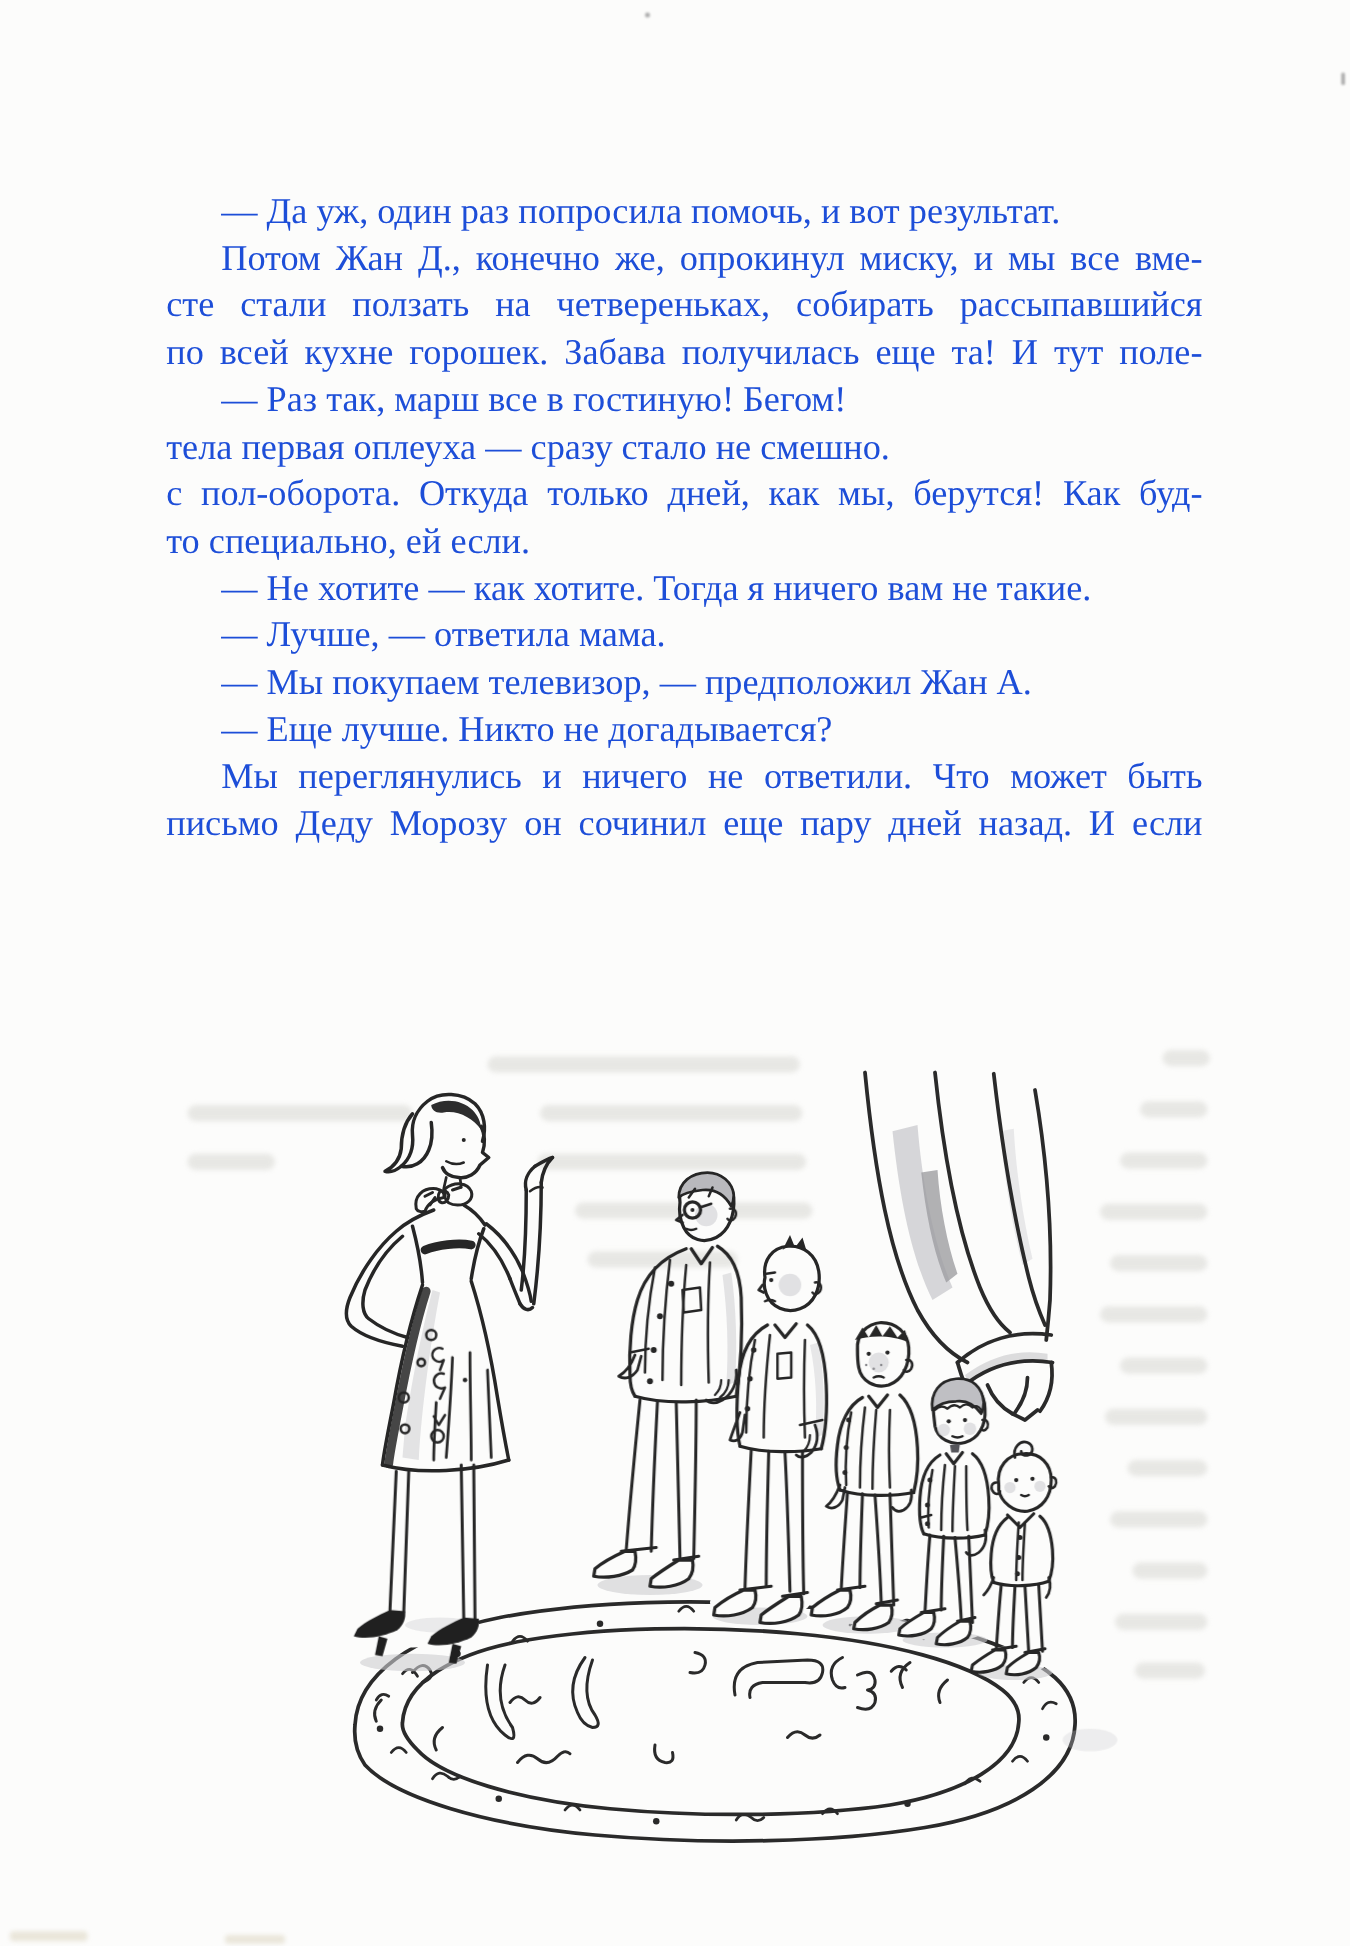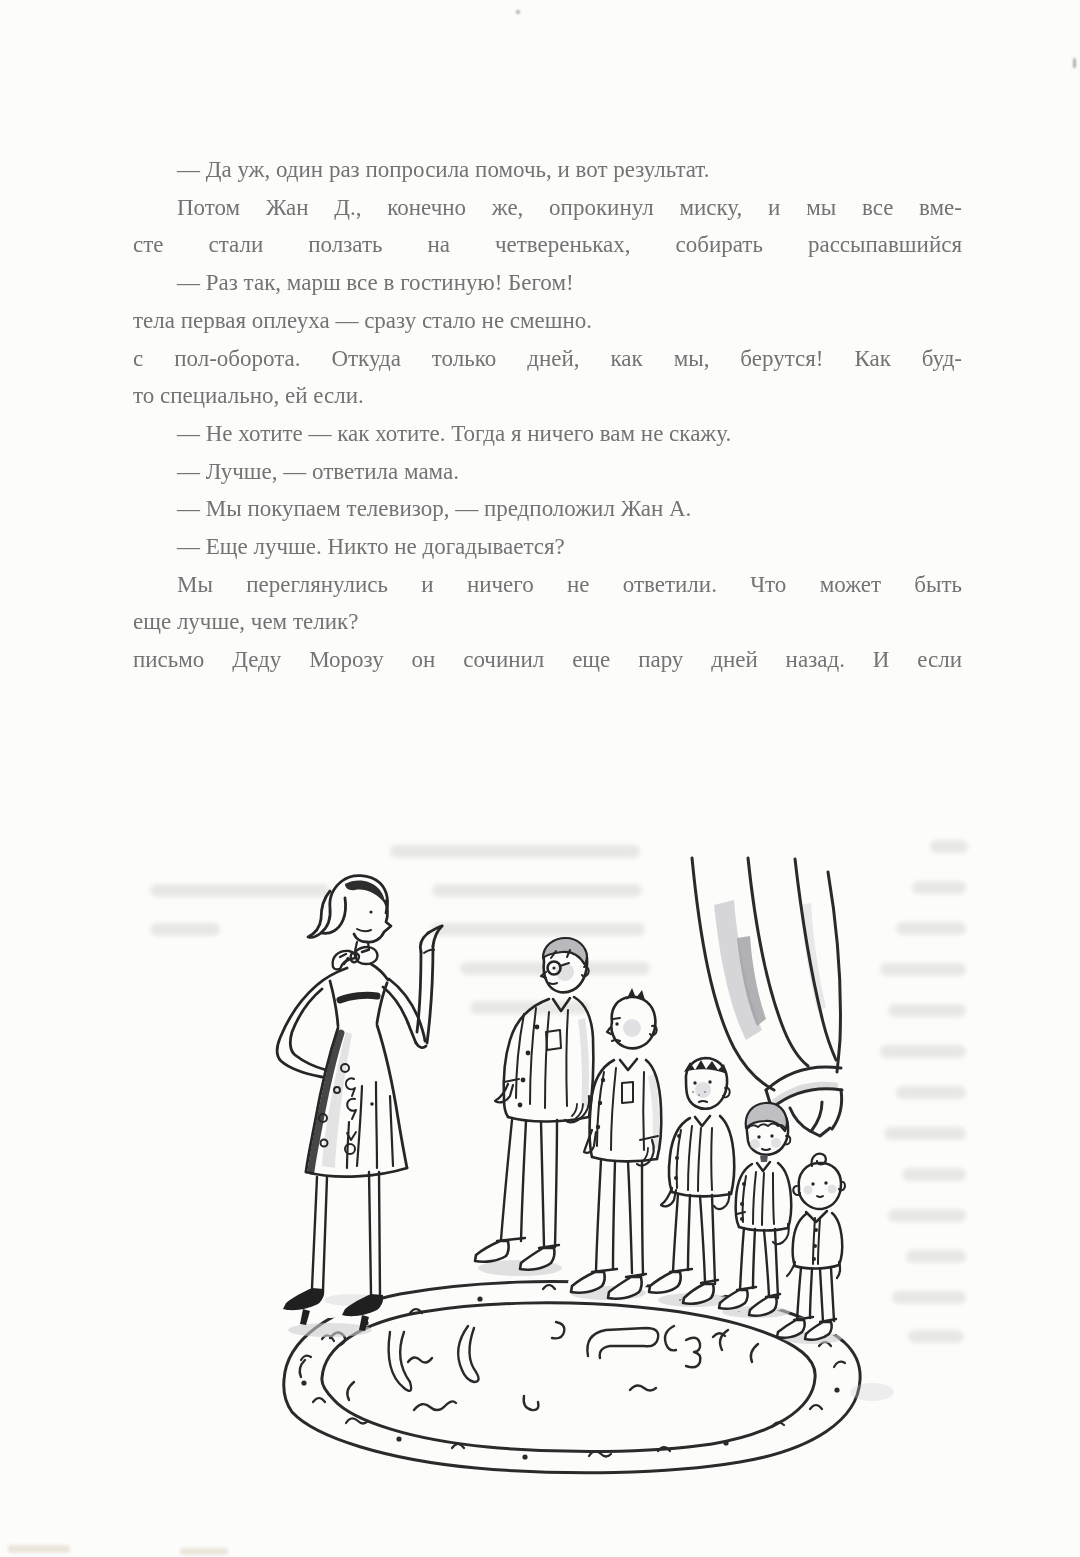--- a/index.html
+++ b/index.html
@@ -3,21 +3,21 @@
 <meta charset="utf-8">
 <style>
   html,body{margin:0;padding:0;background:#9a9a9a;}
   .page{
     position:relative;width:1080px;height:1557px;margin:0 auto;
     background:#fcfcfb;overflow:hidden;
     font-family:"Liberation Serif","DejaVu Serif",serif;
   }
   .text-block{position:absolute;left:133px;top:151px;width:829px;}
   .tl{
-    font-size:23px;line-height:37.7px;color:#737373;
+    font-size:29px;line-height:37.7px;color:#1d4ed8;
     text-align:justify;text-align-last:justify;
     white-space:normal;
   }
   .tl.end{text-align-last:left;}
   .tl.ind{text-indent:44px;}
   .bleed-row{
     position:absolute;height:13px;border-radius:7px;
     background:#d7d7d2;opacity:.55;filter:blur(2.2px);
   }
   .illustration-svg{position:absolute;left:0;top:0;}
@@ -49,30 +49,30 @@
       <div class="bleed-row" style="left: 888px; top: 1209px; width: 78px;"></div>
       <div class="bleed-row" style="left: 906px; top: 1250px; width: 60px;"></div>
       <div class="bleed-row" style="left: 892px; top: 1291px; width: 74px;"></div>
       <div class="bleed-row" style="left: 908px; top: 1330px; width: 56px;"></div>
     </div>
 
   <div class="text-block" id="text-block">
       <div class="tl ind end">— Да уж, один раз попросила помочь, и вот результат.</div>
       <div class="tl ind">Потом Жан Д., конечно же, опрокинул миску, и мы все вме-</div>
       <div class="tl">сте стали ползать на четвереньках, собирать рассыпавшийся</div>
+      <div class="tl">по всей кухне горошек. Забава получилась еще та! И тут поле-</div>
       <div class="tl ind end">— Раз так, марш все в гостиную! Бегом!</div>
       <div class="tl end">тела первая оплеуха — сразу стало не смешно.</div>
       <div class="tl">с пол-оборота. Откуда только дней, как мы, берутся! Как буд-</div>
       <div class="tl end">то специально, ей если.</div>
-      <div class="tl ind end">— Не хотите — как хотите. Тогда я ничего вам не скажу.</div>
+      <div class="tl ind end">— Не хотите — как хотите. Тогда я ничего вам не такие.</div>
       <div class="tl ind end">— Лучше, — ответила мама.</div>
       <div class="tl ind end">— Мы покупаем телевизор, — предположил Жан А.</div>
       <div class="tl ind end">— Еще лучше. Никто не догадывается?</div>
       <div class="tl ind">Мы переглянулись и ничего не ответили. Что может быть</div>
-      <div class="tl end">еще лучше, чем телик?</div>
       <div class="tl">письмо Деду Морозу он сочинил еще пару дней назад. И если</div>
     </div>
 
   <div class="speck" style="left:516px;top:10px;width:4px;height:4px;"></div>
   <div class="speck" style="left:1073px;top:58px;width:3px;height:10px;border-radius:2px;"></div>
   <div class="smudge" style="left:8px;top:1545px;width:62px;height:8px;"></div>
   <div class="smudge" style="left:180px;top:1548px;width:48px;height:7px;"></div>
 
   <svg class="illustration-svg" width="1080" height="1557" viewBox="0 0 1080 1557">
 

